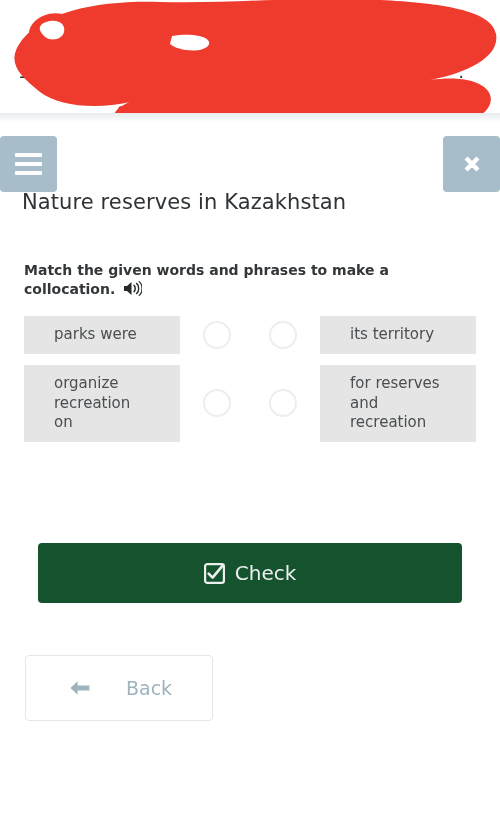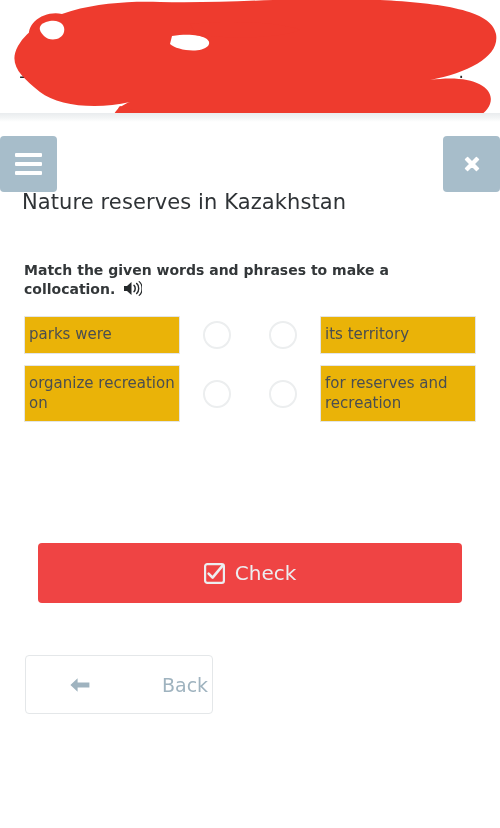--- a/index.html
+++ b/index.html
@@ -117,25 +117,25 @@
     display: flex;
     align-items: stretch;
     margin-bottom: 11px;
     padding: 0 24px;
   }
   .word-box {
     width: 168px;
     min-height: 36px;
     border: 1px solid #e3e5e6;
     border-radius: 1px;
-    background: #eab308;
+    background: #e5e5e5;
     color: #4a4e51;
     font-size: 15px;
     line-height: 1.32;
-    padding: 8px 4px;
+    padding: 8px 29px;
     display: flex;
     align-items: center;
     cursor: pointer;
   }
   .dot-left, .dot-right {
     width: 28px; height: 28px;
     border: 2px solid #eceeef;
     border-radius: 50%;
     background: #ffffff;
     align-self: center;
@@ -145,46 +145,45 @@
   .gap-outer { flex: 0 0 23px; }
   .gap-mid   { flex: 0 0 38px; }
   .gap-inner { flex: 0 0 23px; }
   .row-tall .word-box { min-height: 56px; }
 
   
   .check-button {
     position: absolute;
     left: 38px; top: 543px;
     width: 424px; height: 60px;
-    background: #ef4444;
+    background: #14532d;
     border: none;
     border-radius: 4px;
     color: #eceef0;
     font-size: 20px;
     font-family: "DejaVu Sans", "Liberation Sans", sans-serif;
     display: flex; align-items: center; justify-content: center;
     gap: 10px;
     cursor: default;
   }
   .check-button svg { display: block; }
 
   
   .back-button {
     position: absolute;
     left: 25px; top: 655px;
-    width: 188px; height: 59px;
+    width: 188px; height: 66px;
     background: #ffffff;
     border: 1px solid #e4e7e9;
     border-radius: 4px;
     color: #9fb3bf;
     font-size: 19px;
     font-family: "DejaVu Sans", "Liberation Sans", sans-serif;
     display: flex; align-items: center;
     cursor: pointer;
-    gap: 36px;
   }
   .back-arrow { margin-left: 42px; display: flex; }
   .back-arrow svg { display: block; }
   .back-label { margin-left: 34px; }
 </style>
 </head>
 <body>
 
 <div id="page">
 

